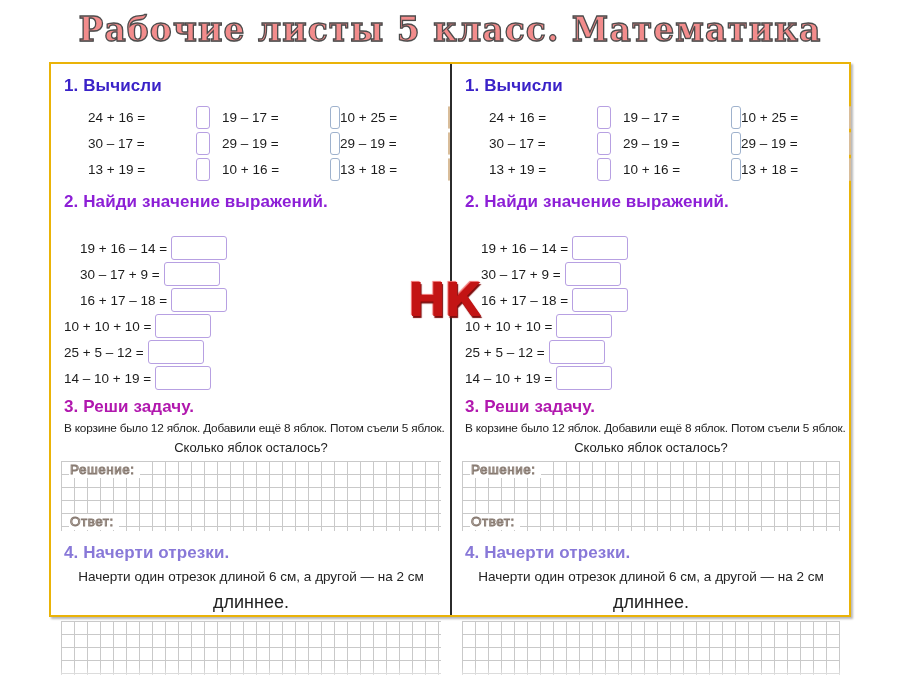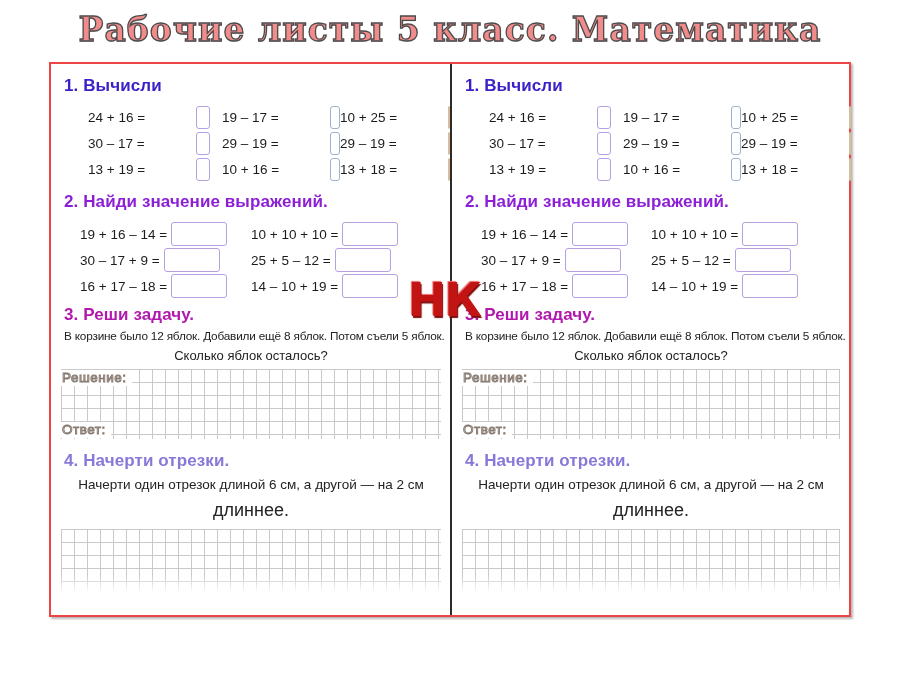--- a/index.html
+++ b/index.html
@@ -9,21 +9,21 @@
   }
   .title{
     margin:0;padding-top:10px;text-align:center;
     font-family:"DejaVu Serif", serif;font-weight:bold;font-size:33px;letter-spacing:1px;
     color:var(--title_fill,#f28c8c);
     -webkit-text-stroke:1.3px var(--title_outline,#4c4c4c);
     text-shadow:0 1px 0 rgba(60,60,60,.35);
   }
   .sheet{
     position:absolute;left:49px;top:62px;width:798px;height:551px;
-    border:2px solid #ef4444;background:#a21caf;display:flex;
+    border:2px solid #eab308;background:#a21caf;display:flex;
     box-shadow:2px 2px 2px rgba(0,0,0,.28);
   }
   .panel{width:50%;box-sizing:border-box;padding:12px 12px 0 13px;position:relative;background:#fff;}
   .panel + .panel{border-left:2px solid #2b2b2b;}
 
   .heading{margin:0;font-size:17px;font-weight:bold;letter-spacing:.1px;}
   .h1{color:var(--heading1,#3a22c8);}
   .h2{color:var(--heading2,#8d1fd6);}
   .h3{color:var(--heading3,#b118ae);}
   .h4{color:var(--heading4,#8878d8);}
@@ -37,39 +37,39 @@
   .calc-item.c1{width:122px;}
   .calc-item.c2{width:118px;margin-left:12px;}
   .calc-item.c3{width:110px;}
   .abox{display:inline-block;width:39px;height:21px;border:1.6px solid;border-radius:3px;margin-left:3px;background:#fff;}
   .abox.purple{border-color:var(--box_purple,#b7a0e2);}
   .abox.blue{border-color:var(--box_blue,#9fb2cd);}
   .abox.tan{border-color:var(--box_tan,#d9bd9a);}
 
   
   .sec2{margin-top:10px;}
-  .expr2-grid{display:flex;margin-top:9px;}
+  .expr2-grid{display:flex;margin-top:23px;flex-direction:column;}
   .expr2-col{width:50%;box-sizing:border-box;}
   .expr2-col.left{padding-left:16px;}
   .expr2-item{display:flex;align-items:center;height:26px;}
   .abox2{display:inline-block;width:54px;height:22px;border:1.6px solid var(--box_purple,#b7a0e2);border-radius:3px;margin-left:4px;background:#fff;}
 
   
   .sec3{margin-top:6px;}
   .prob1{margin:4px 0 0;font-size:11.8px;letter-spacing:-.2px;color:#222;text-align:left;white-space:nowrap;}
   .prob2{margin:5px 0 6px;font-size:13px;color:#222;text-align:center;}
   .gridpaper{
     background-image:
       linear-gradient(to right, var(--grid_line,#c9c9c9) 1px, transparent 1px),
       linear-gradient(to bottom, var(--grid_line,#c9c9c9) 1px, transparent 1px);
     background-size:13px 13px;
   }
   .grid3{position:relative;height:70px;margin:0 -3px;}
   .glabel{
-    position:absolute;left:0;background:#fff;padding:0 5px 1px 1px;
+    position:absolute;left:8px;background:#fff;padding:0 5px 1px 1px;
     font-size:13.5px;letter-spacing:.5px;
     color:#cfc3bb;-webkit-text-stroke:.9px #877a71;
   }
   .glabel.solution{top:1px;}
   .glabel.answer{bottom:1px;}
 
   
   .sec4{margin-top:12px;}
   .task1{margin:6px 0 0;font-size:13.5px;color:#222;text-align:center;}
   .task2{margin:8px 0 8px;font-size:18px;color:#222;text-align:center;}

